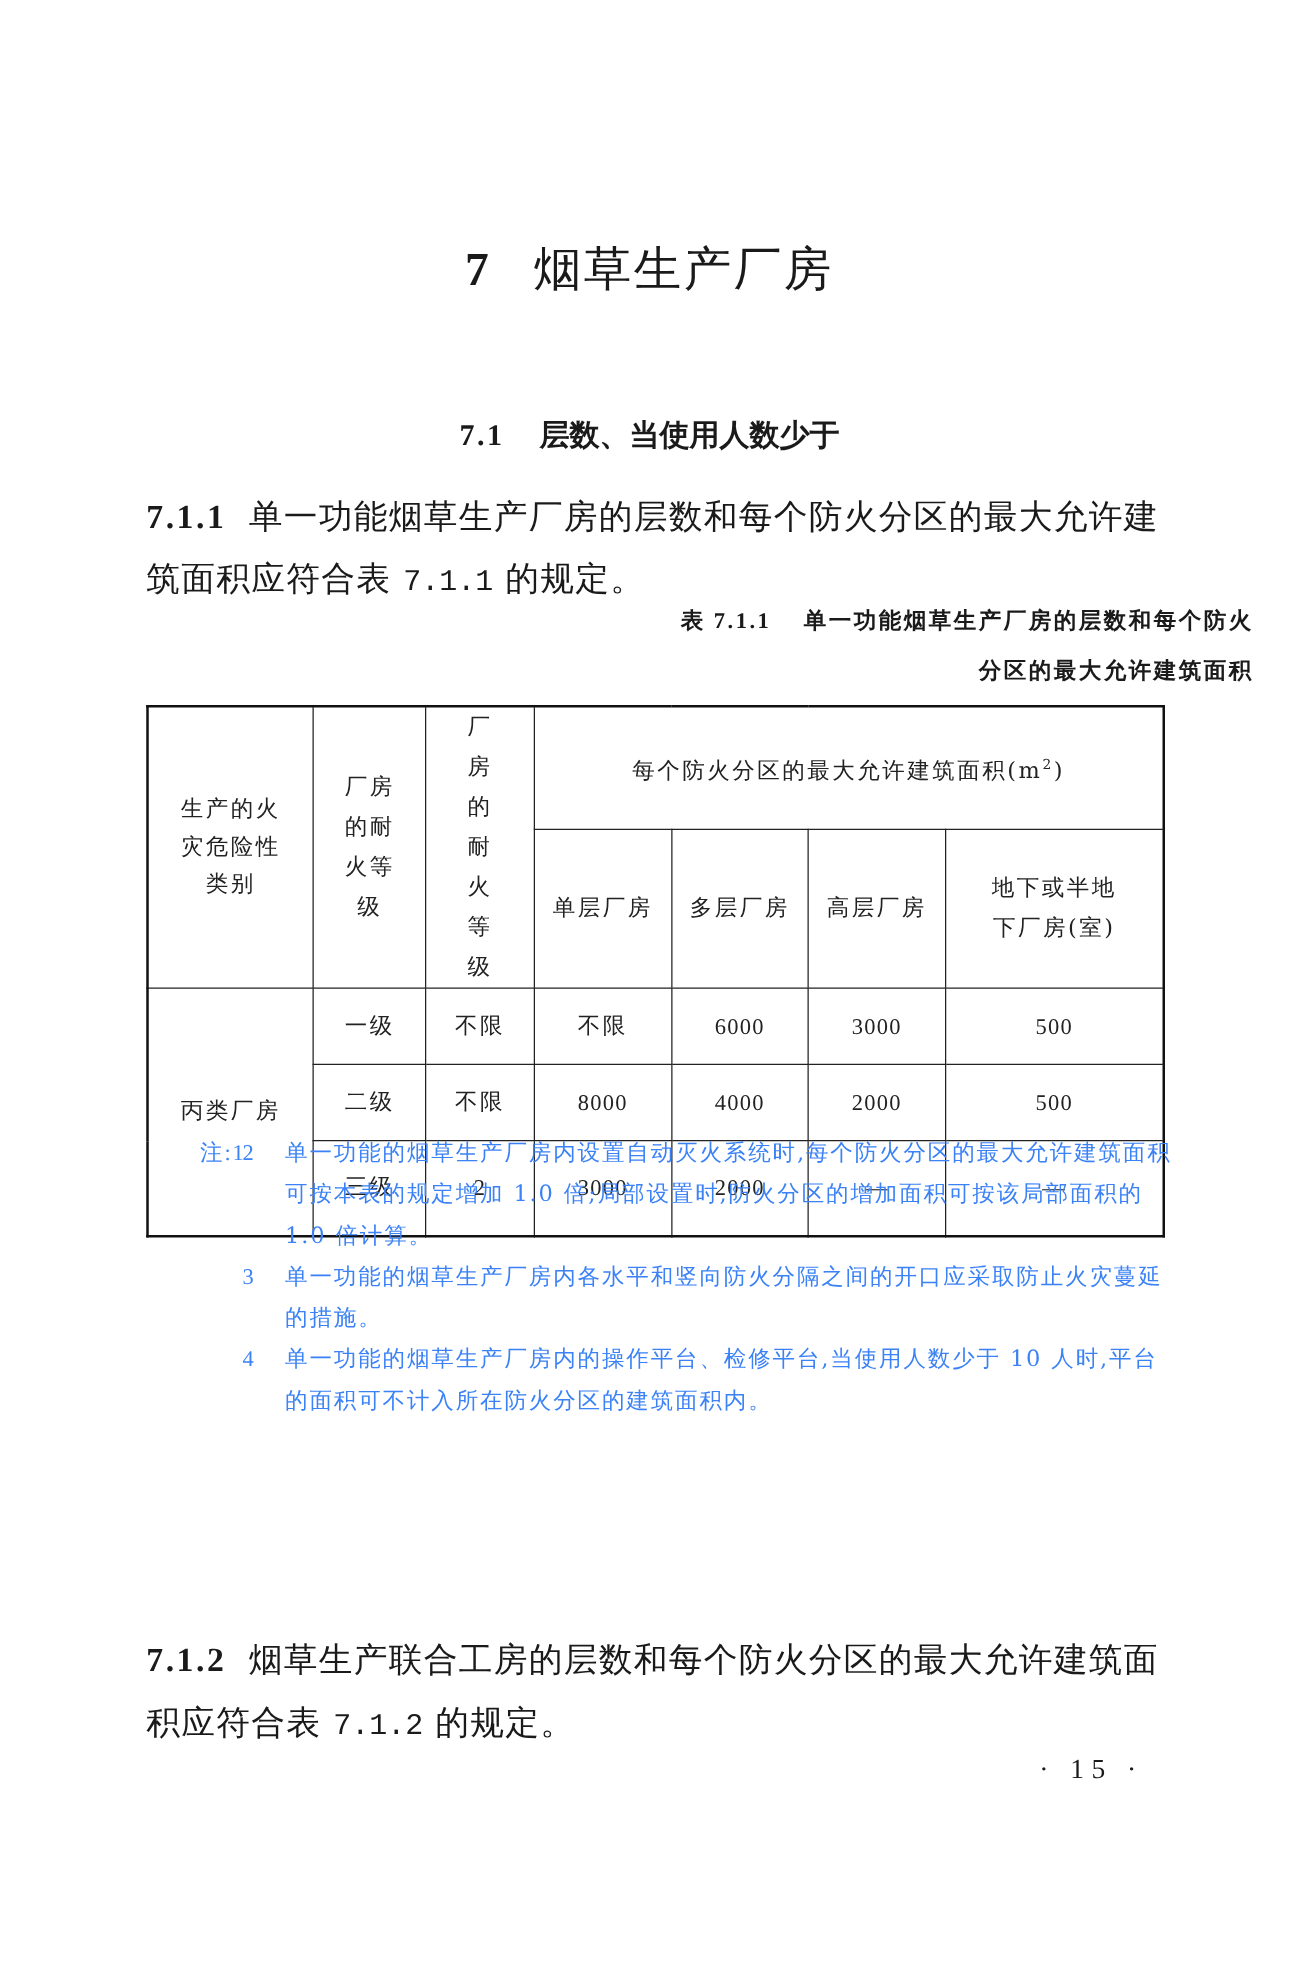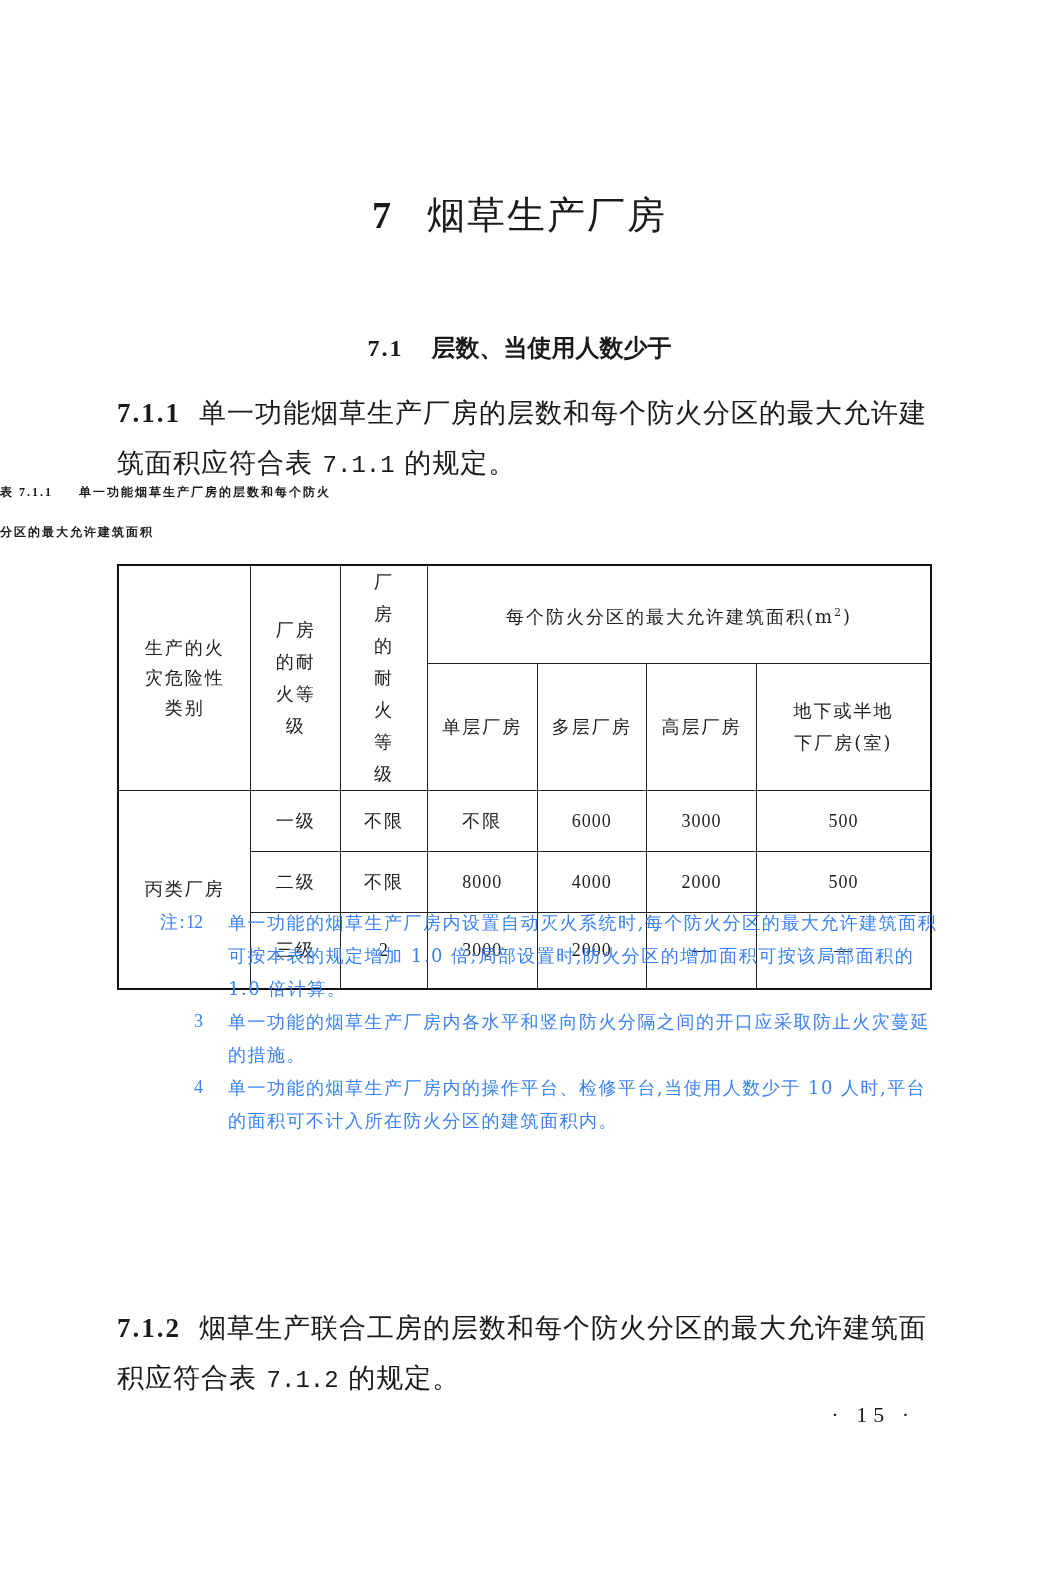--- a/index.html
+++ b/index.html
@@ -18,22 +18,22 @@
     left: 0; width: 1039px; top: 332px; text-align: center;
     font-size: 24px; font-weight: bold; font-family: "DejaVu Sans", sans-serif;
   }
   .section-title .num { font-family: "Liberation Serif", serif; margin-right: 28px; letter-spacing: 2px; }
   .clause {
     left: 117px; width: 820px; font-size: 27px; line-height: 50px; letter-spacing: 1px;
   }
   .clause .num { font-family: "Liberation Serif", serif; font-weight: bold; margin-right: 18px; letter-spacing: 2px; }
   .clause .ref { font-family: "Liberation Mono", monospace; font-size: 24px; letter-spacing: 0; }
   .table-caption {
-    left: 0; width: 1003px; text-align: left;
-    font-family: "DejaVu Sans", sans-serif; font-weight: bold; font-size: 12px; letter-spacing: 2px;
+    left: 0; width: 1003px; text-align: right;
+    font-family: "DejaVu Sans", sans-serif; font-weight: bold; font-size: 18px; letter-spacing: 2px;
   }
   .table-caption .num { font-family: "Liberation Serif", serif; margin-right: 26px; }
 
   table.spec {
     position: absolute; left: 117px; top: 564px; width: 815px; height: 336px;
     border-collapse: collapse; border: 2.5px solid #111;
     font-size: 18px; color: #222;
   }
   table.spec td, table.spec th {
     border: 1.2px solid #222; text-align: center; vertical-align: middle;

